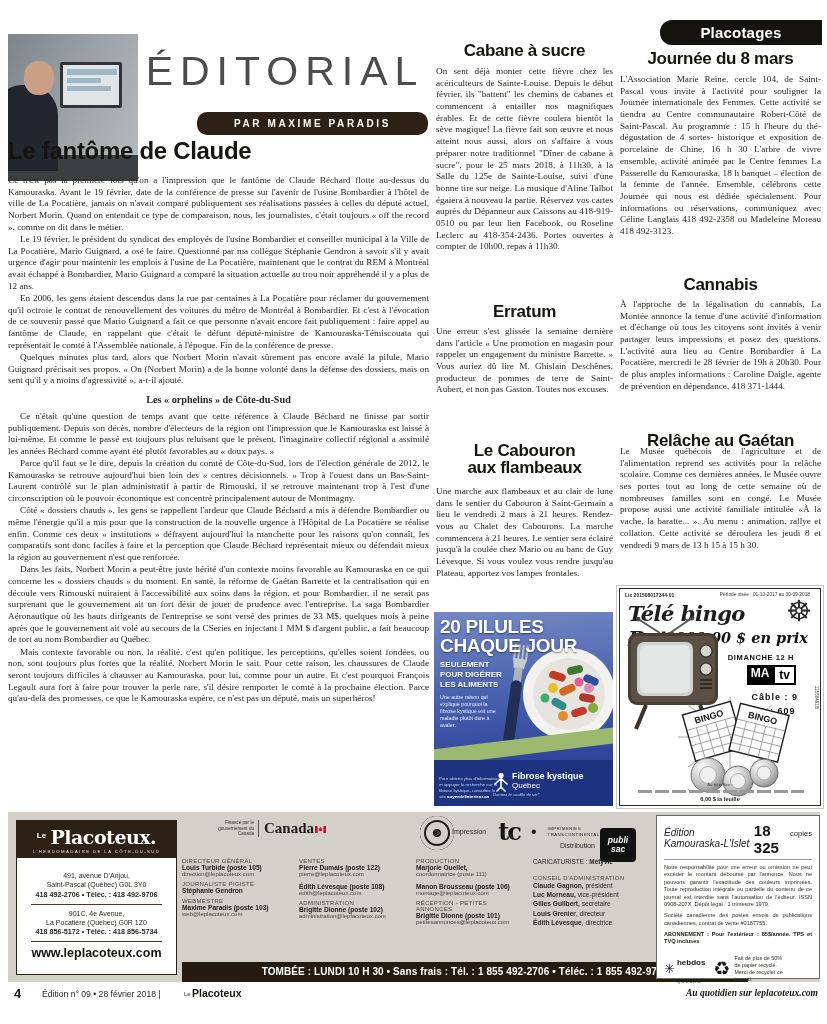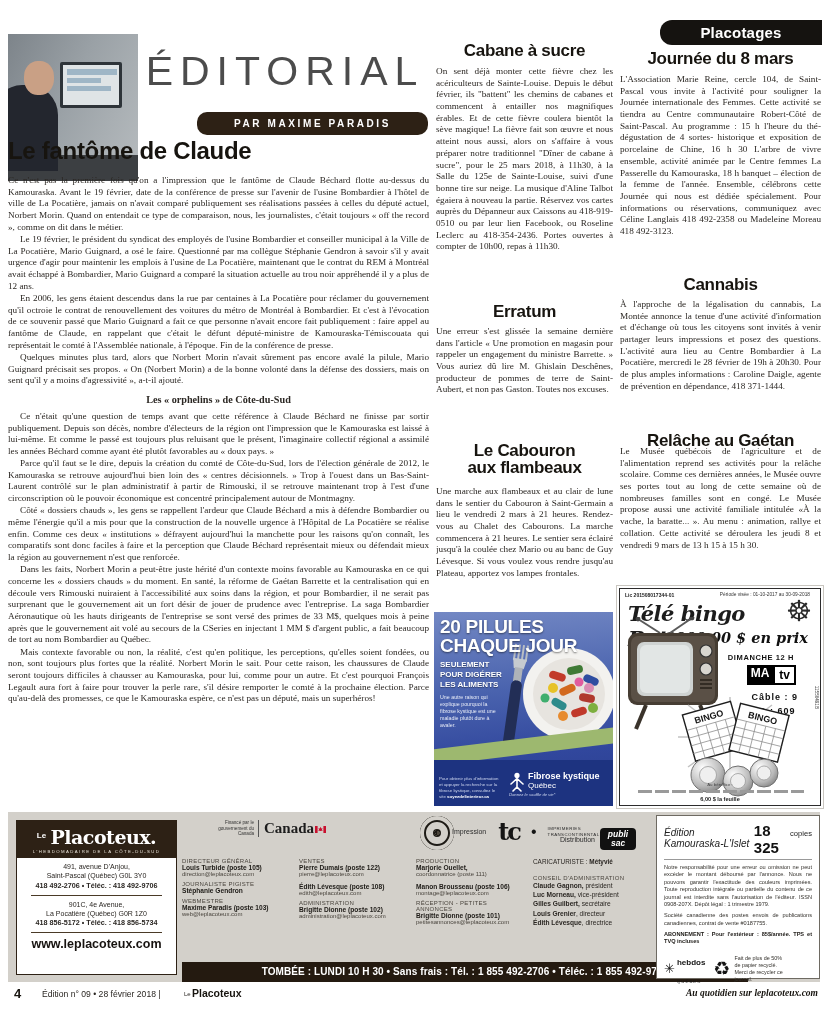--- a/index.html
+++ b/index.html
@@ -52,21 +52,21 @@
   .ad-fk .sh { position:absolute; left:6px; top:48px; font-size:8px; font-weight:700; color:#fff;
            line-height:1.25; text-shadow:0 1px 1px rgba(0,0,0,.4); }
   .ad-fk .bd { position:absolute; left:6px; top:82px; width:62px; font-size:5.3px; color:#e8ecf7;
            line-height:1.3; }
   .ad-fk .band { position:absolute; left:-12px; top:126px; width:210px; height:16px;
            background:#9db86f; transform:rotate(-7deg); }
   .ad-fk .strip { position:absolute; left:0; bottom:0; width:179px; height:46px; background:#1d3380; }
   .ad-fk .note { position:absolute; left:5px; bottom:6px; width:60px; font-size:4.4px;
            color:#cdd6ee; line-height:1.35; }
   .ad-fk .note b { color:#fff; }
-  .ad-fk .fklogo { position:absolute; right:0; bottom:9px; width:104px; color:#fff; }
+  .ad-fk .fklogo { position:absolute; right:16px; bottom:9px; width:104px; color:#fff; }
   .ad-fk .fkname { font-size:9px; font-weight:700; line-height:1.0; }
   .ad-fk .fkprov { font-size:8px; font-weight:400; }
   .ad-fk .fktag { font-size:4.2px; font-style:italic; margin-top:2px; color:#cdd6ee; }
 
   
   .ad-bingo { left:619px; top:588px; width:202px; height:218px; background:#fff;
               border:1px solid #2c2c2c; box-shadow:0 0 0 2px #fff, 0 0 0 3px #c9c6c0; }
   .ad-bingo .lic { position:absolute; left:5px; top:3px; font-size:5px; font-weight:700; color:#222; }
   .ad-bingo .per { position:absolute; right:10px; top:3px; font-size:4.8px; color:#333; }
   .ad-bingo .ttl { position:absolute; left:8px; top:12px; font-family:"DejaVu Serif", serif;
@@ -91,40 +91,40 @@
   .ad-bingo .code { position:absolute; right:1px; top:120px; font-size:4.6px; color:#333;
               transform:rotate(90deg); transform-origin:right top; }
 
   
   .band { left:8px; top:812px; width:812px; height:170px; background:#d3d0ca; }
   .lbx { left:16px; top:820px; width:161px; height:155px; background:#fff; border:1px solid #2d2115; }
   .lbx .top { background:#2d2115; color:#fff; text-align:center; padding:5px 2px 4px 2px; }
   .lbx .brand-le { font-size:8px; vertical-align:6px; font-weight:700; }
   .lbx .brand-nm { font-family:"DejaVu Serif", serif; font-size:19px; font-weight:800; letter-spacing:-0.5px; }
   .lbx .tagl { font-size:4.3px; letter-spacing:1.4px; margin-top:1px; color:#e8e2d8; }
-  .lbx .adr { text-align:center; font-size:7px; line-height:1.35; color:#2a2622; padding-top:4px; }
+  .lbx .adr { text-align:center; font-size:7px; line-height:1.35; color:#2a2622; padding-top:13px; }
   .lbx .adr b { font-size:7.2px; }
   .lbx hr { border:none; border-top:1px solid #4a3a27; margin:4px 14px; }
   .lbx .www { text-align:center; font-size:12.5px; font-weight:800; color:#171310; margin-top:4px; }
   .canada { left:215px; top:820px; display:flex; align-items:center; }
   .canada .fin { font-size:4.6px; width:44px; text-align:right; color:#333; line-height:1.25;
                  border-right:1px solid #555; padding-right:4px; margin-right:5px; }
   .canada .wm { font-family:"Liberation Serif", serif; font-size:15px; font-weight:700; color:#1c1c1c; }
   .seal { left:420px; top:816px; width:34px; height:34px; border-radius:50%;
           background:repeating-conic-gradient(#1e1b16 0 14deg, #4c463c 14deg 28deg);
           box-shadow:inset 0 0 0 4px #d3d0ca, inset 0 0 0 6px #1e1b16, inset 0 0 0 13px #d3d0ca, inset 0 0 0 14px #1e1b16; }
   .tcrow { left:452px; top:822px; display:flex; align-items:center;gap:8px; }
   .tcrow .lab { font-size:7px; color:#2c2c2c; margin-right:4px; }
   .tcrow .tc { font-family:"DejaVu Serif", serif; font-size:24px; font-weight:800; color:#151515;
                letter-spacing:-2px; line-height:0.8; }
   .tcrow .dot { font-size:16px; margin:0 3px; color:#151515; }
   .tcrow .sub { font-size:4.4px; letter-spacing:0.4px; color:#2c2c2c; line-height:1.3; }
   .distrow { left:560px; top:828px; display:flex; align-items:center; }
   .distrow .lab { font-size:7px; color:#2c2c2c; margin-right:5px; }
-  .publisac { width:36px; height:22px; background:#111; border-radius:4px; color:#fff;
+  .publisac { width:36px; height:34px; background:#111; border-radius:4px; color:#fff;
               font-style:italic; font-weight:700; font-size:8.5px; line-height:1.05;
               display:flex; align-items:center; justify-content:center; text-align:center; }
   .dir { left:182px; top:858px; width:468px; height:100px; display:flex; }
   .dir .dcol { width:25%; padding-right:8px; }
   .dir .role { font-size:6px; letter-spacing:0.3px; color:#4a453e; margin-top:4px; }
   .dir .role:first-child { margin-top:0; }
   .dir .nm { font-size:6.6px; font-weight:700; color:#1d1a16; }
   .dir .em { font-size:6px; color:#4a453e; }
   .dir .cari { font-size:6.4px; color:#2a2622; margin-bottom:10px; }
   .dir .cari b { font-weight:800; }

